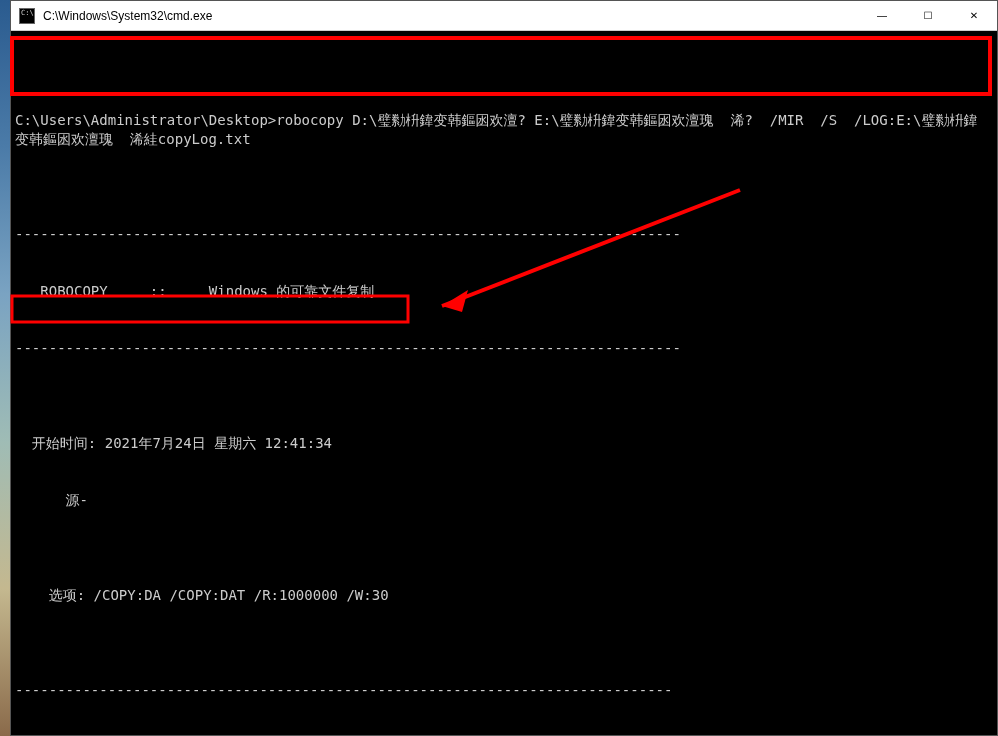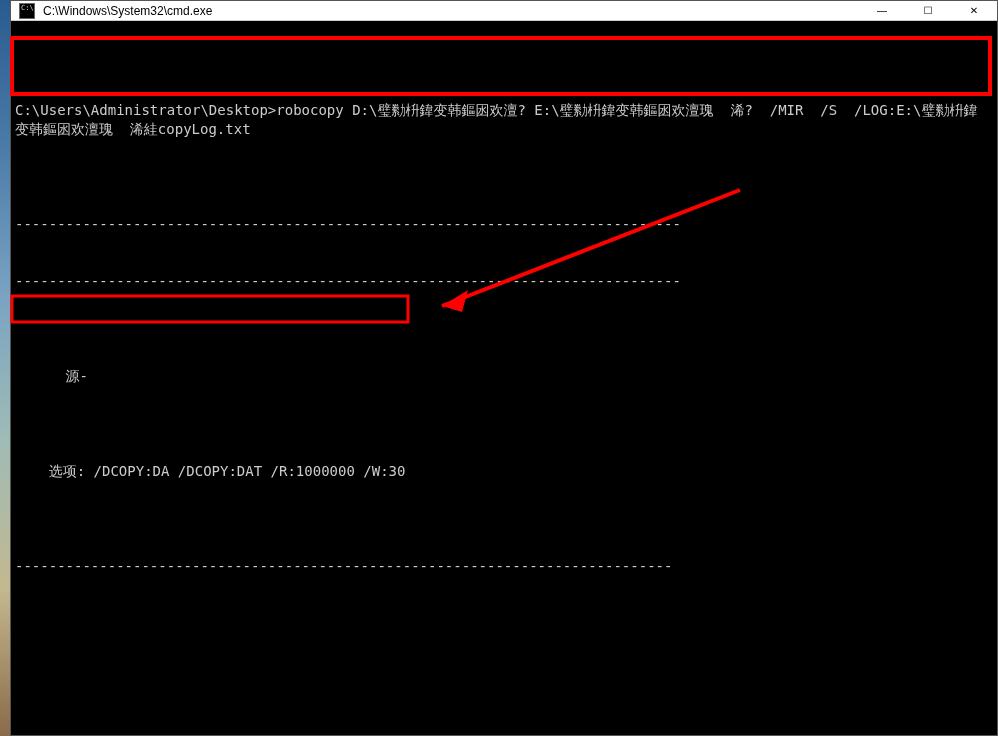--- a/index.html
+++ b/index.html
@@ -17,21 +17,21 @@
     left: 10px;
     top: 0;
     width: 988px;
     height: 736px;
     background: #fff;
     border: 1px solid #555;
     display: flex;
     flex-direction: column;
   }
   .titlebar {
-    height: 20px;
+    height: 30px;
     background: #fff;
     display: flex;
     align-items: center;
     border-bottom: 1px solid #ccc;
   }
   .titlebar-icon {
     width: 16px;
     height: 16px;
     margin: 0 8px;
     background: #000;
@@ -107,25 +107,27 @@
       <div class="win-btn">☐</div>
       <div class="win-btn close">✕</div>
     </div>
   </div>
 
   <div class="console">
     <div class="console-line"></div>
     <div class="console-line">C:\Users\Administrator\Desktop&gt;robocopy D:\璧勬枡鍏变韩鏂囦欢澶? E:\璧勬枡鍏变韩鏂囦欢澶瑰  浠?  /MIR  /S  /LOG:E:\璧勬枡鍏变韩鏂囦欢澶瑰  浠絓copyLog.txt</div>
     <div class="console-line"></div>
     <div class="console-line">-------------------------------------------------------------------------------</div>
+    <div class="console-line">   ROBOCOPY     ::     Windows 的可靠文件复制</div>
     <div class="console-line">-------------------------------------------------------------------------------</div>
     <div class="console-line"></div>
+    <div class="console-line">  开始时间: 2021年7月24日 星期六 12:41:34</div>
     <div class="console-line">      源-</div>
     <div class="console-line"></div>
-    <div class="console-line">    选项: /DCOPY:DA /DCOPY:DAT /R:1000000 /W:30</div>
+    <div class="console-line">    选项: /COPY:DA /COPY:DAT /R:1000000 /W:30</div>
     <div class="console-line"></div>
     <div class="console-line">------------------------------------------------------------------------------</div>
     <div class="console-line"></div>
     
     <div class="console-line"></div>
     
     <div class="console-line"></div>
     
     
     

